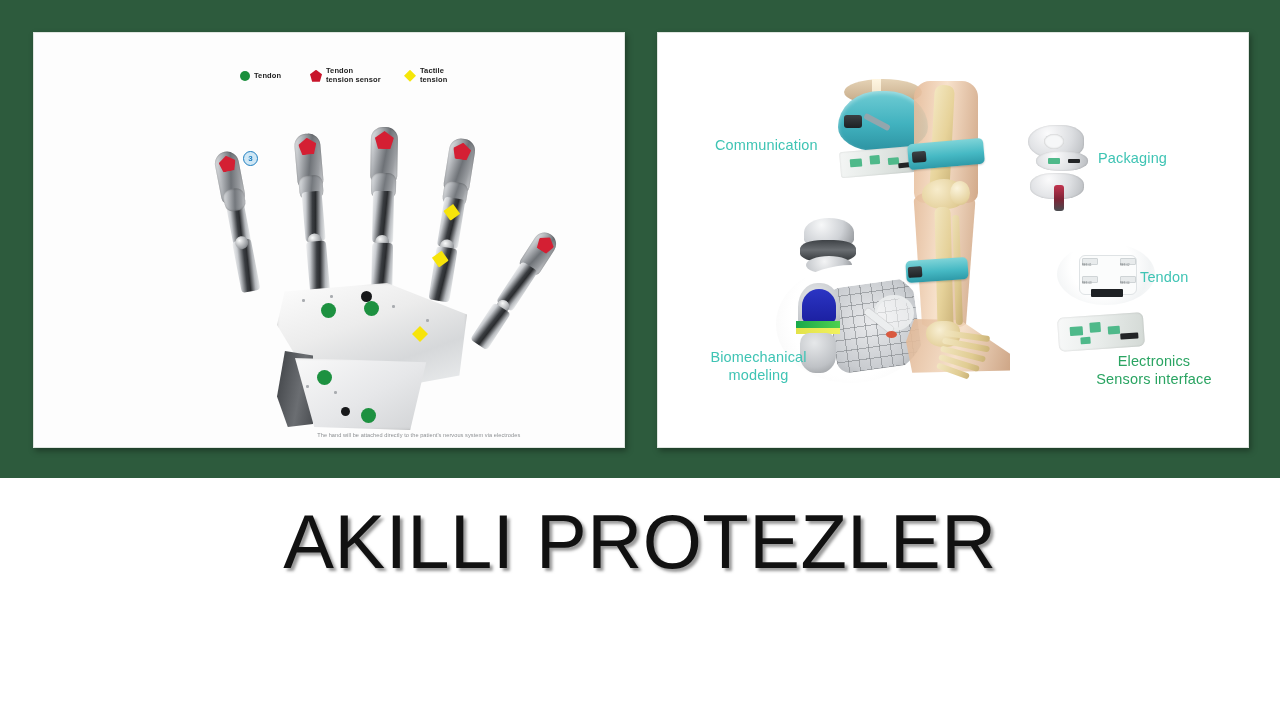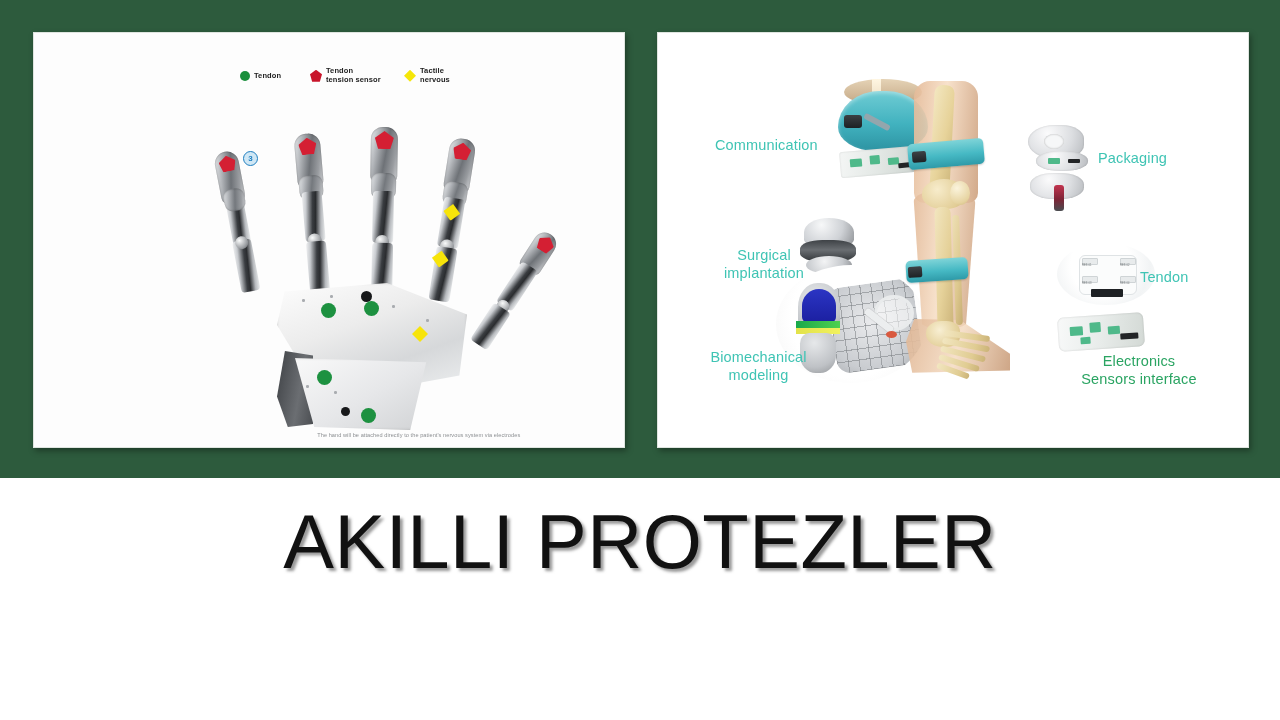--- a/index.html
+++ b/index.html
@@ -121,21 +121,21 @@
   .rlabel{
     position:absolute;color:#3fc4b4;font-size:14.5px;line-height:1.22;
     white-space:pre-line;letter-spacing:.15px;
   }
   .rlabel.green{color:#2aa462;}
   .rl-comm{left:57px;top:104px;}
   .rl-surg{left:46px;top:214px;text-align:center;width:120px;}
   .rl-bio{left:33px;top:316px;text-align:center;width:135px;}
   .rl-pack{left:440px;top:117px;}
   .rl-sens{left:482px;top:236px;}
-  .rl-elec{left:401px;top:320px;text-align:center;width:160px;}
+  .rl-elec{left:416px;top:320px;text-align:center;width:160px;}
 
   
   .leg-wrap{position:absolute;left:222px;top:48px;width:140px;height:330px;}
   .thigh-skin{
     position:absolute;left:34px;top:0;width:64px;height:122px;
     background:linear-gradient(95deg,rgba(228,186,152,.92),rgba(246,219,192,.82) 45%,rgba(205,160,125,.9));
     border-radius:16px 16px 10px 10px;
   }
   .calf-skin{
     position:absolute;left:32px;top:112px;width:64px;height:135px;
@@ -362,21 +362,21 @@
           <span class="lg-txt">Tendon</span>
         </div>
         <div class="legend-item lg2">
           <span class="lg-pent"></span>
           <span class="lg-txt">Tendon
 tension sensor</span>
         </div>
         <div class="legend-item lg3">
           <span class="lg-dia"></span>
           <span class="lg-txt">Tactile
-nervous</span>
+tension</span>
         </div>
       </div>
 
       <div class="finger" style="left:190px;top:110px;width:60px;height:160px;transform:rotate(-11deg);">
         <div class="ftip" style="left:18px;top:6px;width:24px;height:52px;"></div>
         <div class="fmech" style="left:21px;top:54px;width:18px;height:46px;"></div>
         <div class="fseg" style="left:20px;top:44px;width:21px;height:22px;"></div>
         <div class="fmech" style="left:20px;top:96px;width:19px;height:52px;"></div>
         <div class="fjoint" style="left:23px;top:92px;width:13px;height:13px;"></div>
         <div class="pent" style="left:22px;top:10px;width:17px;height:16px;"></div>
@@ -529,22 +529,20 @@
 
       <div class="elec-pcb">
         <div class="pcb-chip" style="left:12px;top:10px;width:13px;height:9px;"></div>
         <div class="pcb-chip" style="left:32px;top:7px;width:11px;height:10px;"></div>
         <div class="pcb-chip" style="left:50px;top:12px;width:12px;height:8px;"></div>
         <div class="pcb-chip" style="left:22px;top:21px;width:10px;height:7px;"></div>
         <div class="pcb-black" style="left:62px;top:20px;width:18px;height:6px;"></div>
       </div>
 
       <div class="rlabel rl-comm">Communication</div>
-      <div class="rlabel rl-surg">Surgical
-implantation</div>
       <div class="rlabel rl-bio">Biomechanical
 modeling</div>
       <div class="rlabel rl-pack">Packaging</div>
       <div class="rlabel rl-sens">Tendon</div>
       <div class="rlabel green rl-elec">Electronics
 Sensors interface</div>
 
     </div>
   </div>
 

